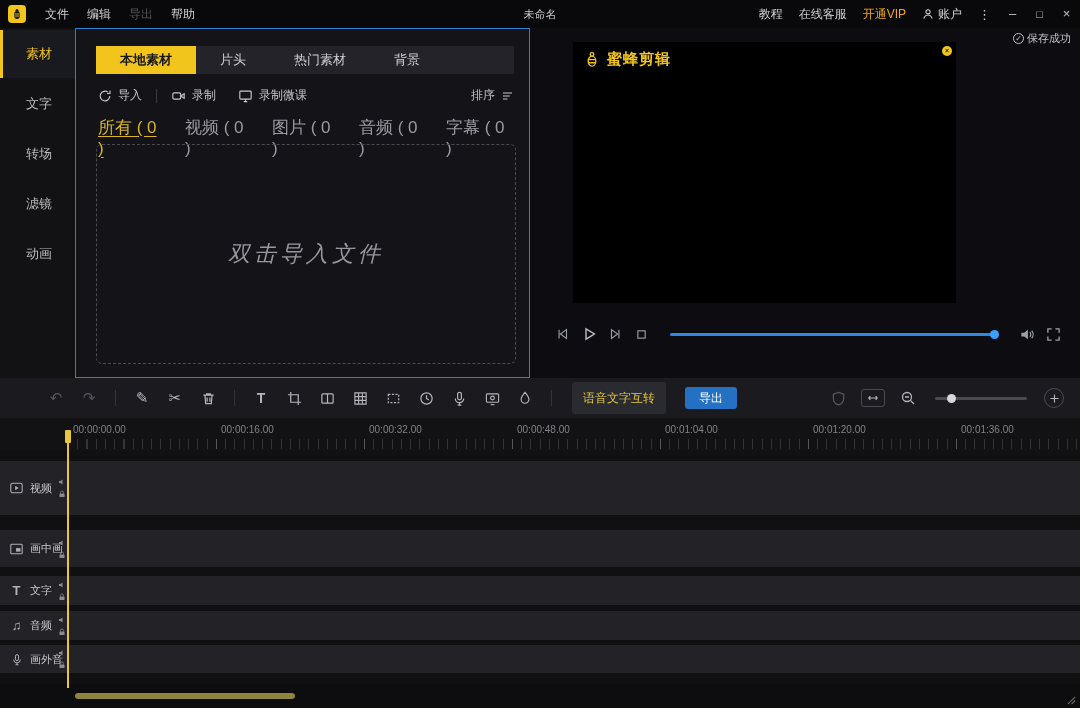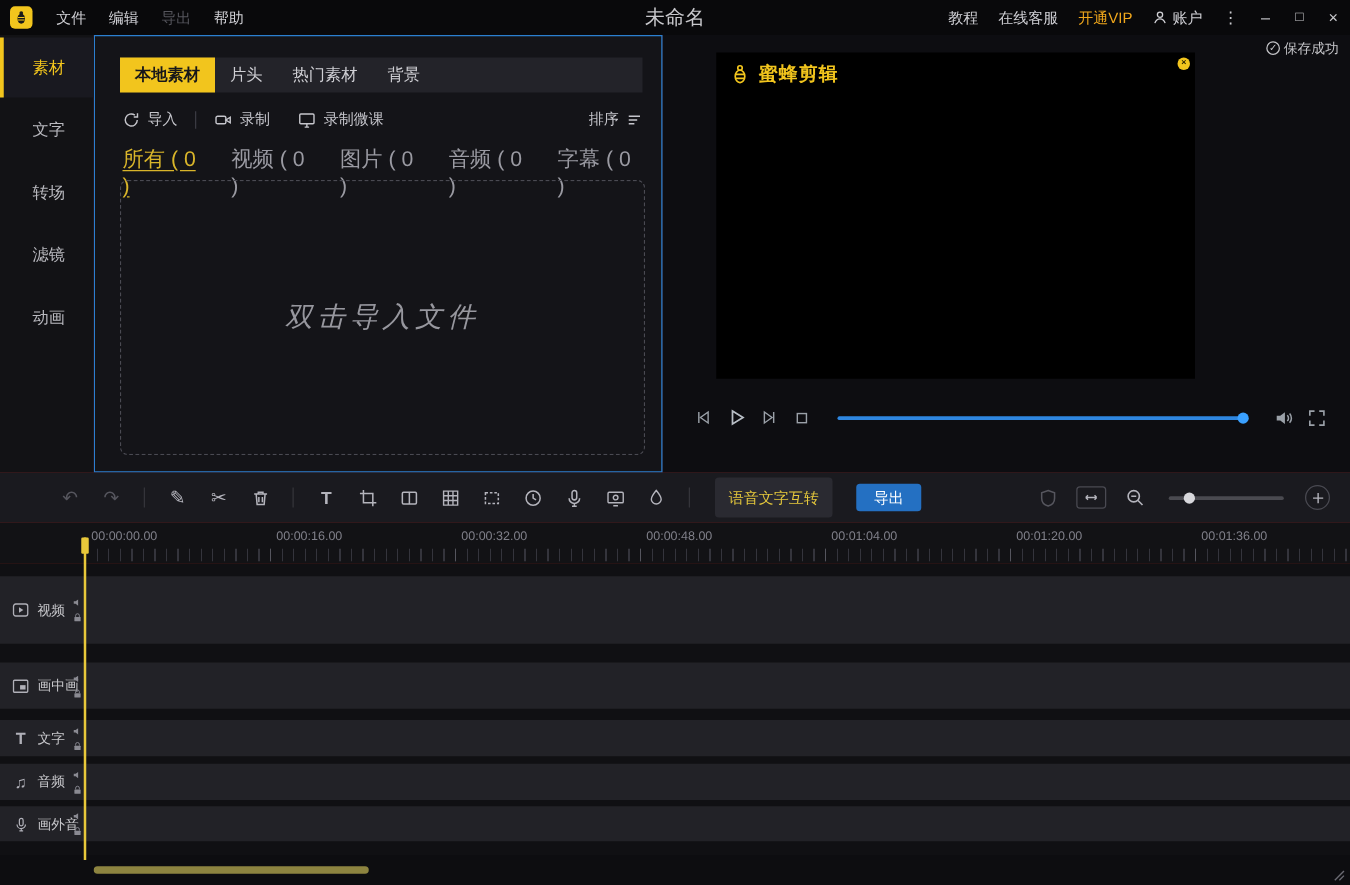--- a/index.html
+++ b/index.html
@@ -1,41 +1,41 @@
 <!DOCTYPE html>
 <html><head>
 <meta charset="utf-8">
 <style>
   * { box-sizing: border-box; margin: 0; padding: 0; }
   html,body { background:#000; }
   body { font-family:"Liberation Sans","DejaVu Sans",sans-serif; }
-  .window { position:relative; width:1080px; height:708px; background:#7f1d1d; overflow:hidden; color:#cfcfd4; }
+  .window { position:relative; width:1080px; height:708px; background:#bef264; overflow:hidden; color:#cfcfd4; }
 
   
   .titlebar { position:absolute; top:0; left:0; right:0; height:28px; background:#09090b; display:flex; align-items:center; z-index:50; }
   .app-logo { width:18px; height:18px; border-radius:4px; background:#f2c51d; margin:0 10px 0 8px; display:flex; align-items:center; justify-content:center; flex:none; }
   .menu-item { font-size:12px; color:#d0d0d5; padding:0 9px; line-height:28px; cursor:default; }
   .menu-item.disabled { color:#55555c; }
-  .tb-title { position:absolute; left:50%; transform:translateX(-50%); font-size:16px; color:#c8c8cc; }
+  .tb-title { position:absolute; left:50%; transform:translateX(-50%); font-size:11px; color:#c8c8cc; }
   .tb-right { margin-left:auto; display:flex; align-items:center; height:28px; }
   .tb-link { font-size:12px; color:#d0d0d5; padding:0 8px; display:flex; align-items:center; gap:4px; }
   .tb-link.vip { color:#f0a71c; }
   .kebab { font-size:13px; color:#c8c8cc; padding:0 8px; }
   .winctl { width:27px; text-align:center; font-size:13px; color:#c8c8cc; line-height:28px; }
   .winctl.max { font-size:11px; }
 
   
   .sidebar { position:absolute; top:28px; left:0; width:75px; height:350px; background:#121215; display:flex; flex-direction:column; z-index:5; }
   .side-item { height:48px; display:flex; align-items:center; justify-content:center; font-size:13px; color:#b9b9bf; border-left:3px solid transparent; margin-top:2px; }
   .side-item.active { color:#f2c51d; border-left-color:#f2c51d; background:#191920; }
 
   
   .media-panel { position:absolute; top:28px; left:75px; width:455px; height:350px; background:#141418; border:1px solid #2b7fd0; z-index:4; }
   .media-tabs { margin:17px 15px 0 20px; height:28px; background:#232329; display:flex; align-items:stretch; }
-  .media-tab { padding:0 12px; font-size:13px; color:#cfcfd4; display:flex; align-items:center; }
+  .media-tab { padding:0 24px; font-size:13px; color:#cfcfd4; display:flex; align-items:center; }
   .media-tab.active { background:#f2c51d; color:#17171a; font-weight:bold; }
   .media-toolbar { margin:13px 15px 0 22px; display:flex; align-items:center; font-size:12px; color:#c6c6cc; }
   .mt-btn { display:flex; align-items:center; gap:6px; }
   .mt-div { width:1px; height:14px; background:#3a3a42; margin:0 14px; }
   .mt-gap { width:22px; }
   .mt-sort { margin-left:auto; display:flex; align-items:center; gap:6px; }
   .media-filters { margin:12px 15px 0 22px; display:flex; gap:19px; font-size:17px; color:#9a9aa2; }
   .mf-item.active { color:#d9b52a; text-decoration:underline; text-underline-offset:3px; }
   .dropzone { position:absolute; left:20px; right:13px; top:115px; bottom:13px; border:1px dashed #4a4a52; border-radius:6px; display:flex; align-items:center; justify-content:center; }
   .dropzone-hint { font-size:22px; color:#97979e; letter-spacing:4px; font-style:italic; }

